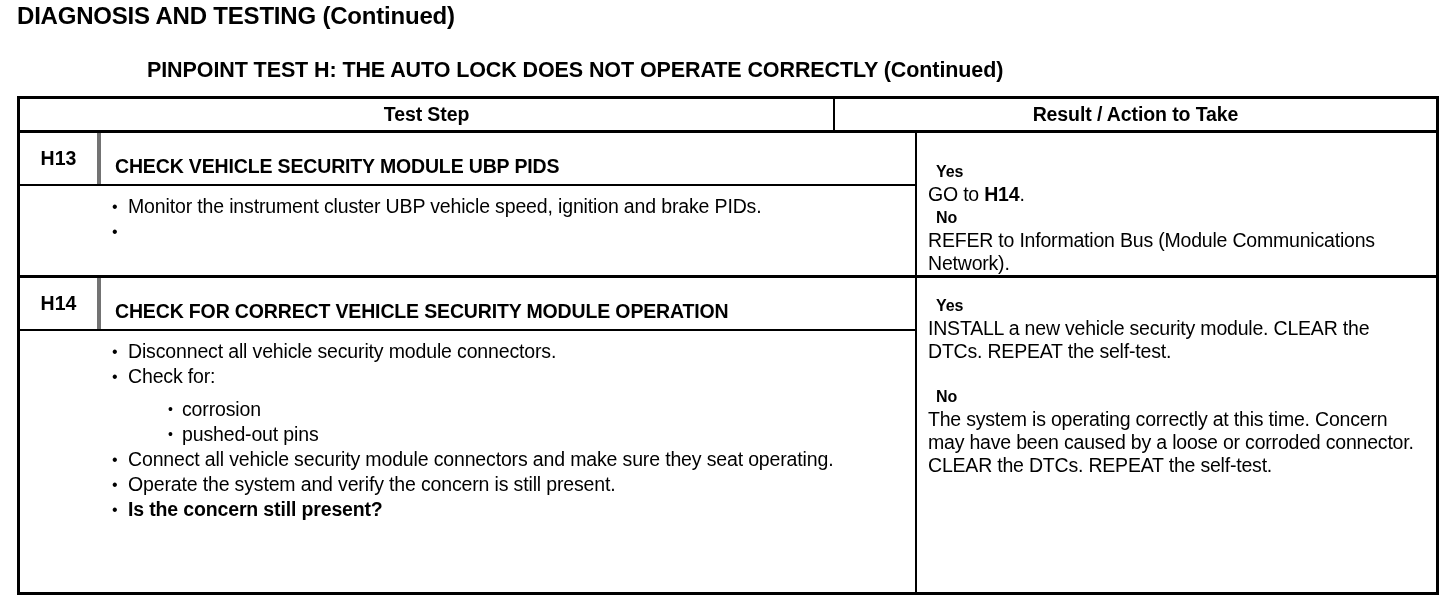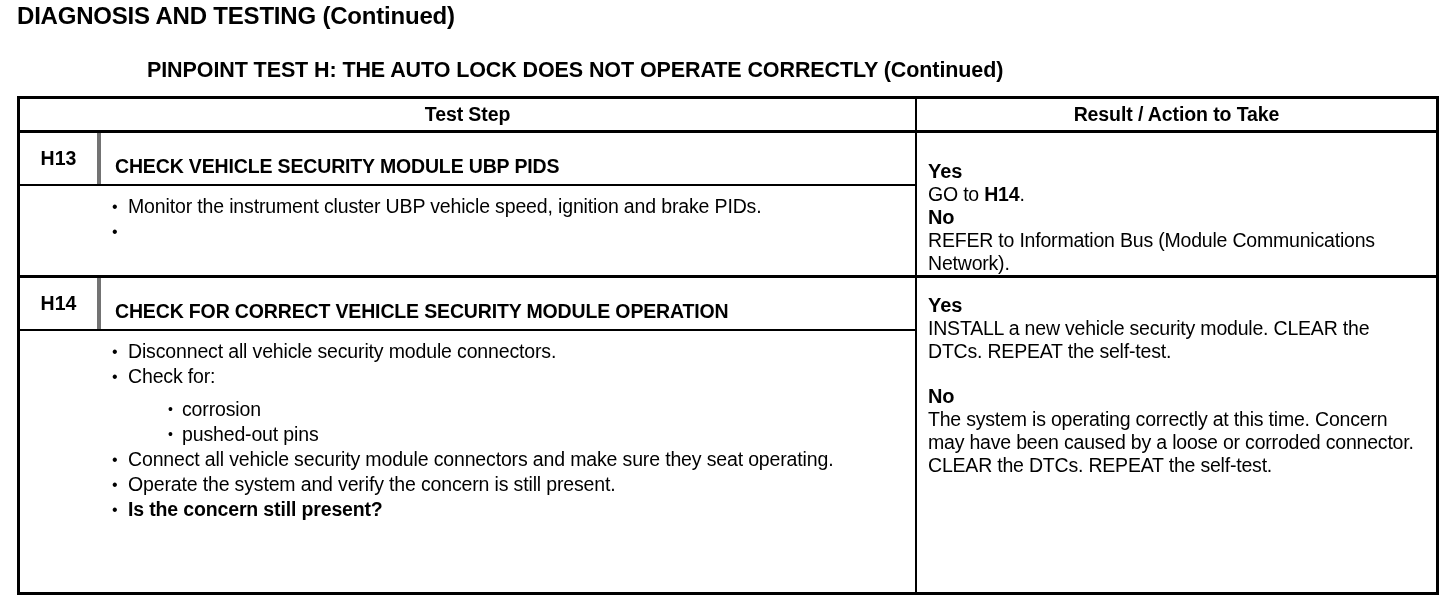--- a/index.html
+++ b/index.html
@@ -51,21 +51,21 @@
 
   
   .col-head {
     display: flex;
     height: 34px;
     flex: 0 0 34px;
     border-bottom: 3px solid #000;
     box-sizing: border-box;
   }
   .col-head .ch-left {
-    width: 897px;
+    width: 815px;
     box-sizing: border-box;
     border-right: 2px solid #000;
     display: flex;
     align-items: center;
     justify-content: center;
   }
   .col-head .ch-right {
     flex: 1;
     display: flex;
     align-items: center;
@@ -158,24 +158,25 @@
   .bullet.sub .dot {
     margin-left: 148px;
     width: 14px;
     flex: 0 0 14px;
     font-size: 14px;
   }
   .spacer-sm { height: 8px; }
 
   
   .res-label {
-    font-size: 20px;
+    font-size: 16px;
     font-weight: bold;
     line-height: 23px;
     letter-spacing: -0.1px;
+    margin-left: 8px;
   }
   .res-text {
     font-size: 19.5px;
     line-height: 23px;
     letter-spacing: -0.2px;
   }
   .res-text b { font-weight: bold; }
   .res-gap { height: 22px; }
 
   .rc-pad-h13 { padding-top: 27px; }

